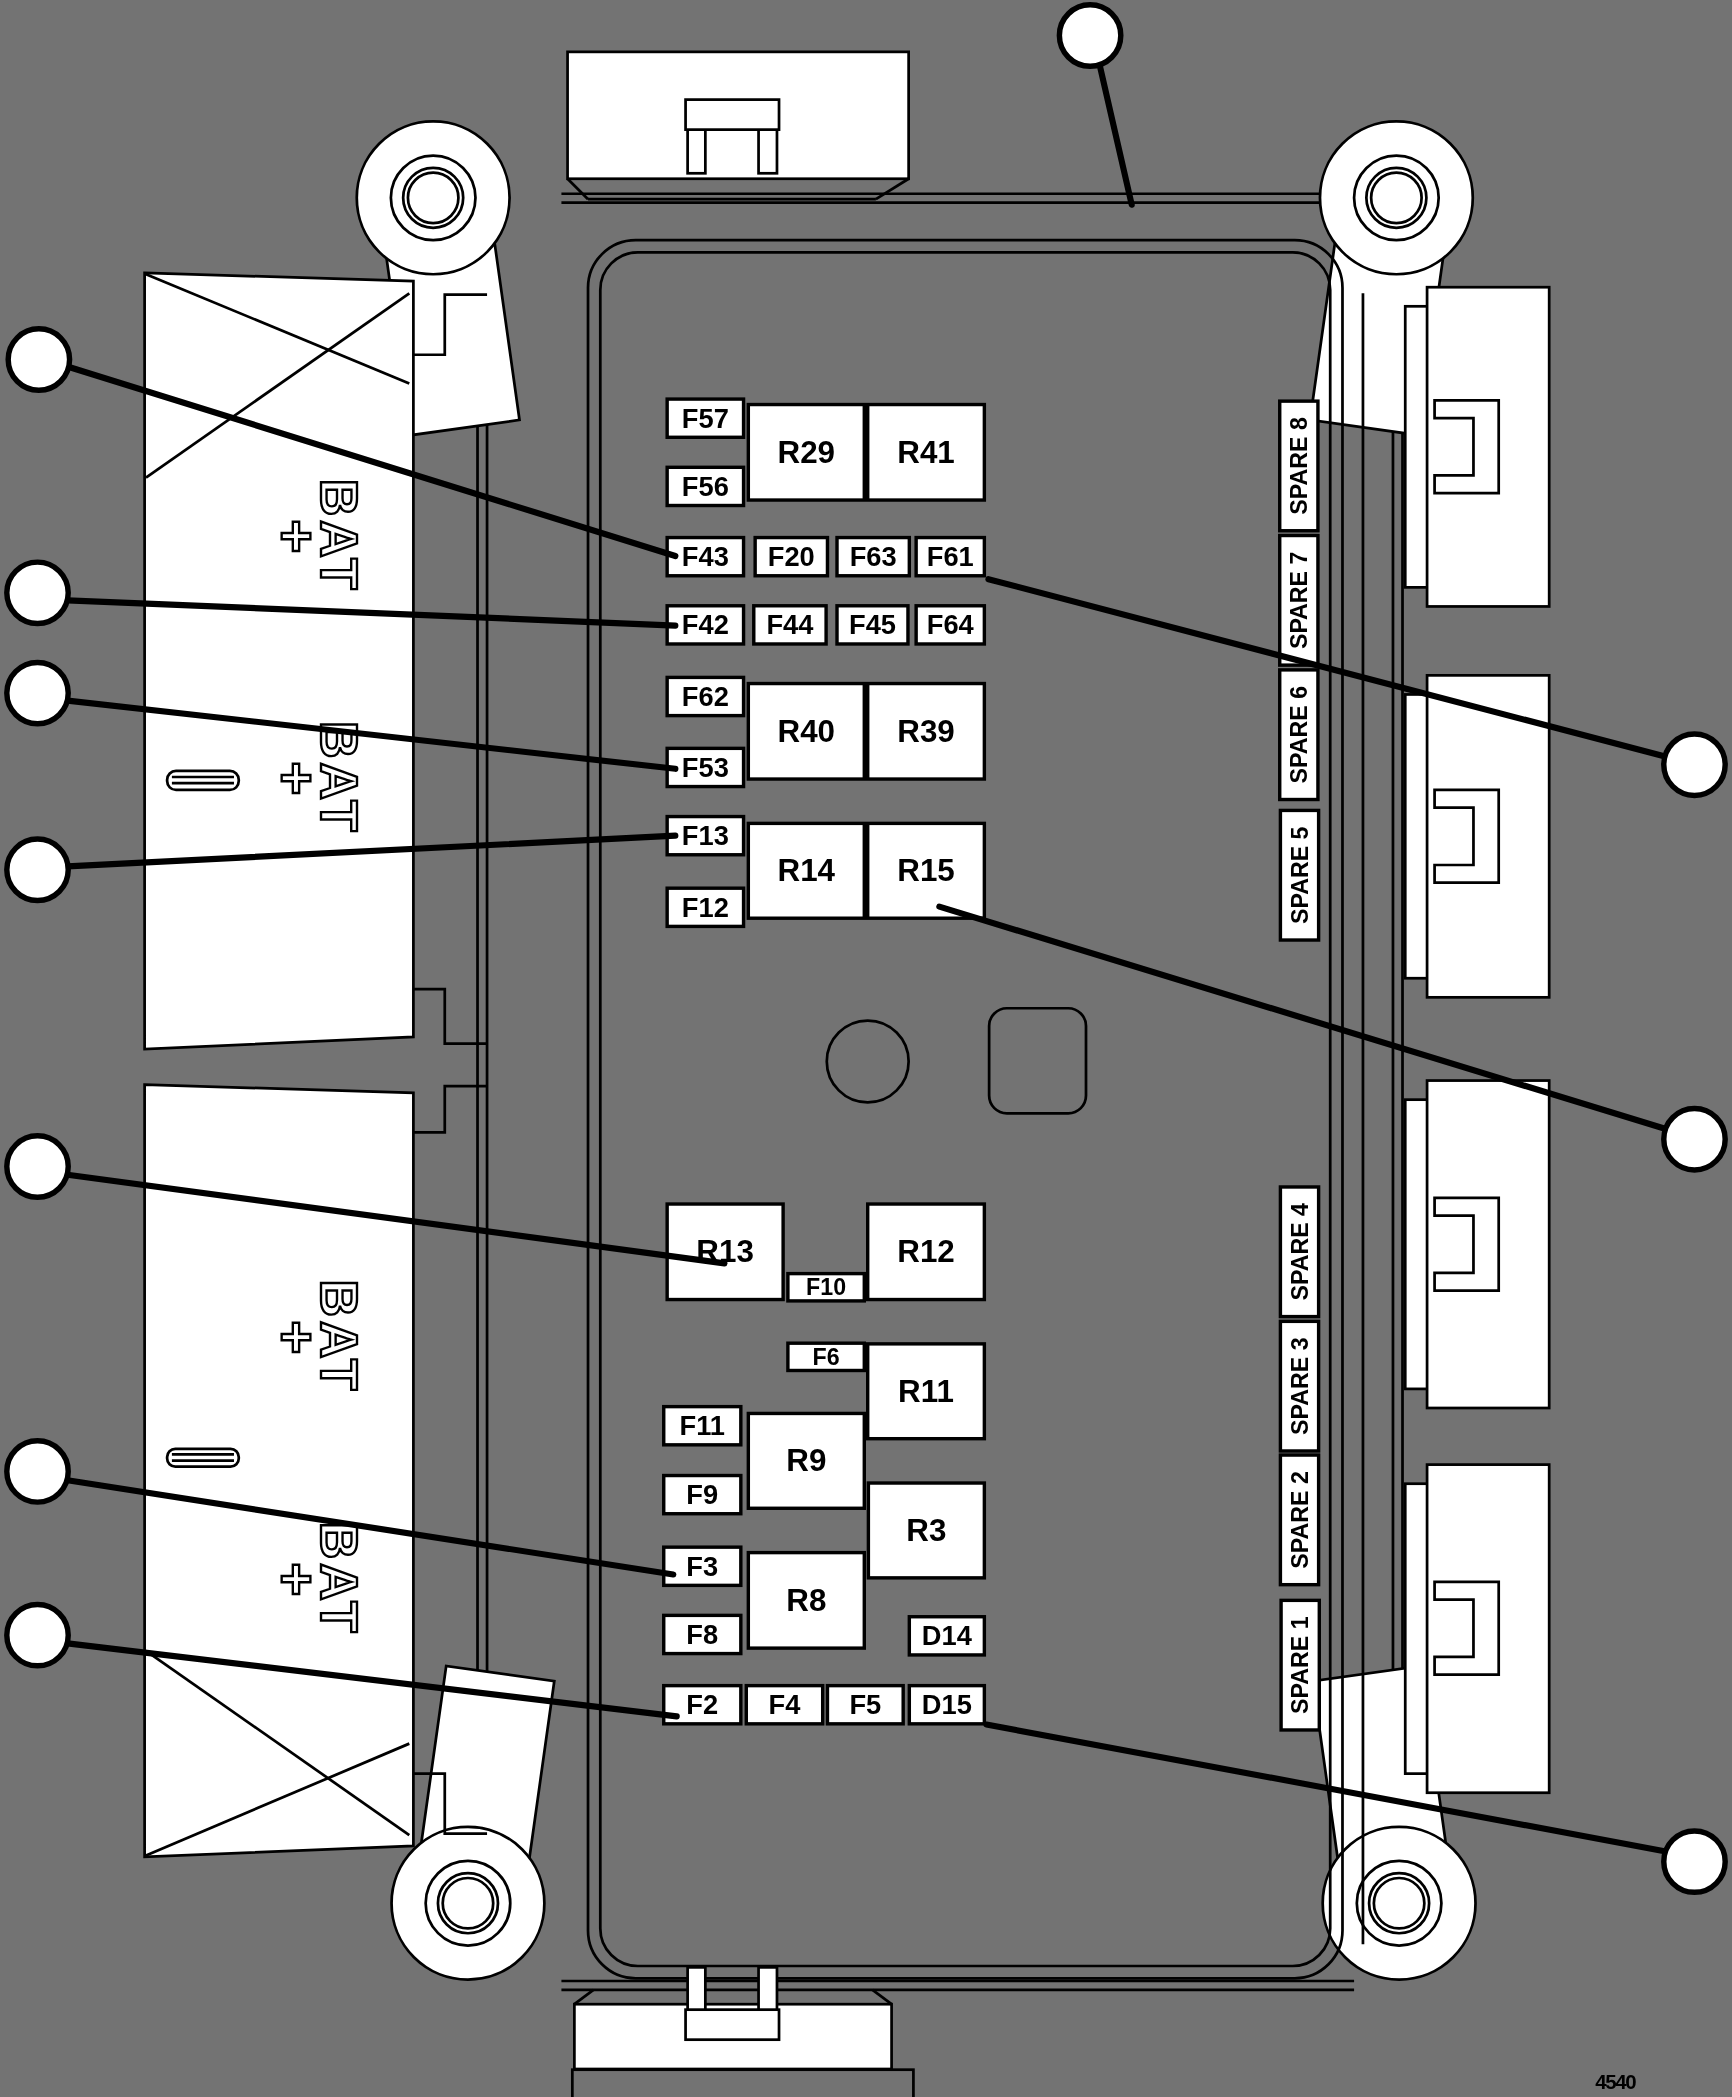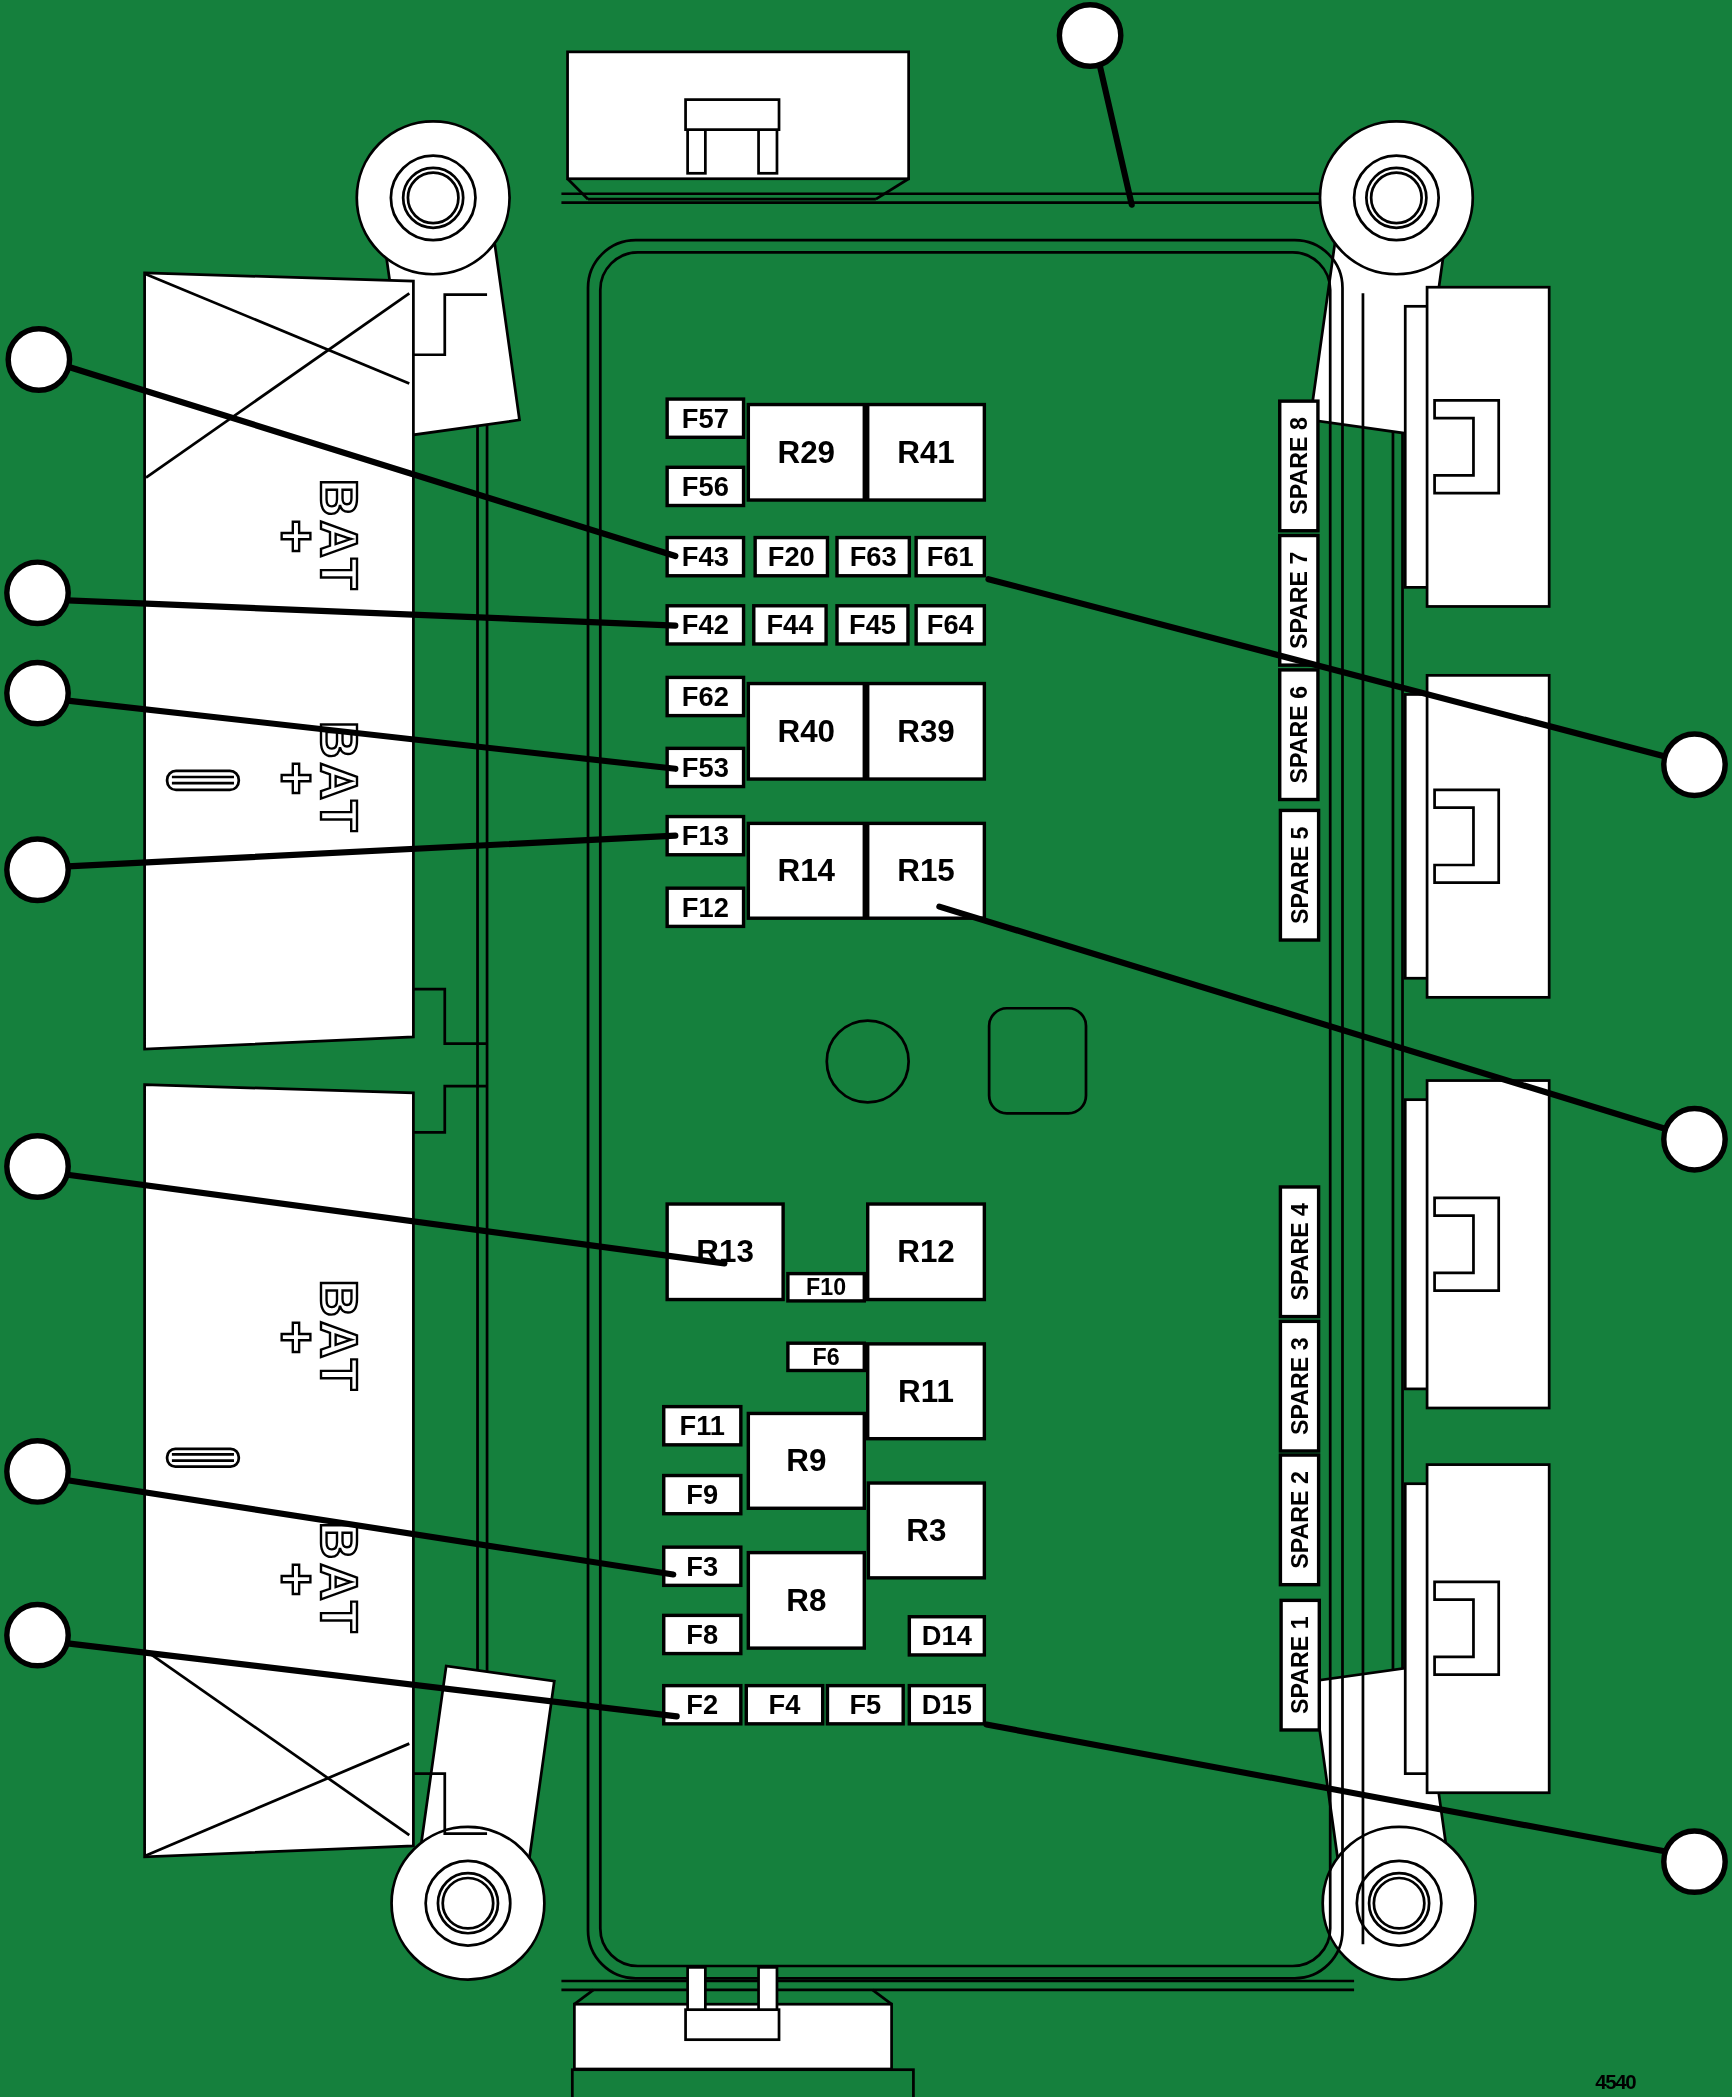--- a/index.html
+++ b/index.html
@@ -1,16 +1,16 @@
 <!DOCTYPE html>
 <html style="font-size:11px"><head>
 <meta charset="utf-8">
 <style>
   html,body{margin:0;padding:0;background:#ffffff;}
-  .page{position:relative;width:1732px;height:2097px;background:#15803d;overflow:hidden;}
+  .page{position:relative;width:1732px;height:2097px;background:#737373;overflow:hidden;}
   svg{display:block;width:1732px;height:2097px;}
   .w{fill:#ffffff;stroke:#000000;stroke-width:4;}
   .s{fill:none;stroke:#000000;stroke-width:4;}
   .cb{fill:#ffffff;stroke:#000000;stroke-width:5;}
   .ld{fill:none;stroke:#000000;stroke-width:9;stroke-linecap:round;}
   .co{fill:#ffffff;stroke:#000000;stroke-width:8;}
   .t{font-family:"Liberation Sans", sans-serif;font-weight:700;fill:#000000;text-anchor:middle;}
   .ol{font-family:"Liberation Sans", sans-serif;font-weight:700;fill:#ffffff;stroke:#000000;stroke-width:3.5;text-anchor:middle;letter-spacing:6px;}
   .fignum{font-family:"Liberation Sans", sans-serif;font-weight:700;fill:#000000;text-anchor:middle;font-size:30px;letter-spacing:-2px;}
 </style>

